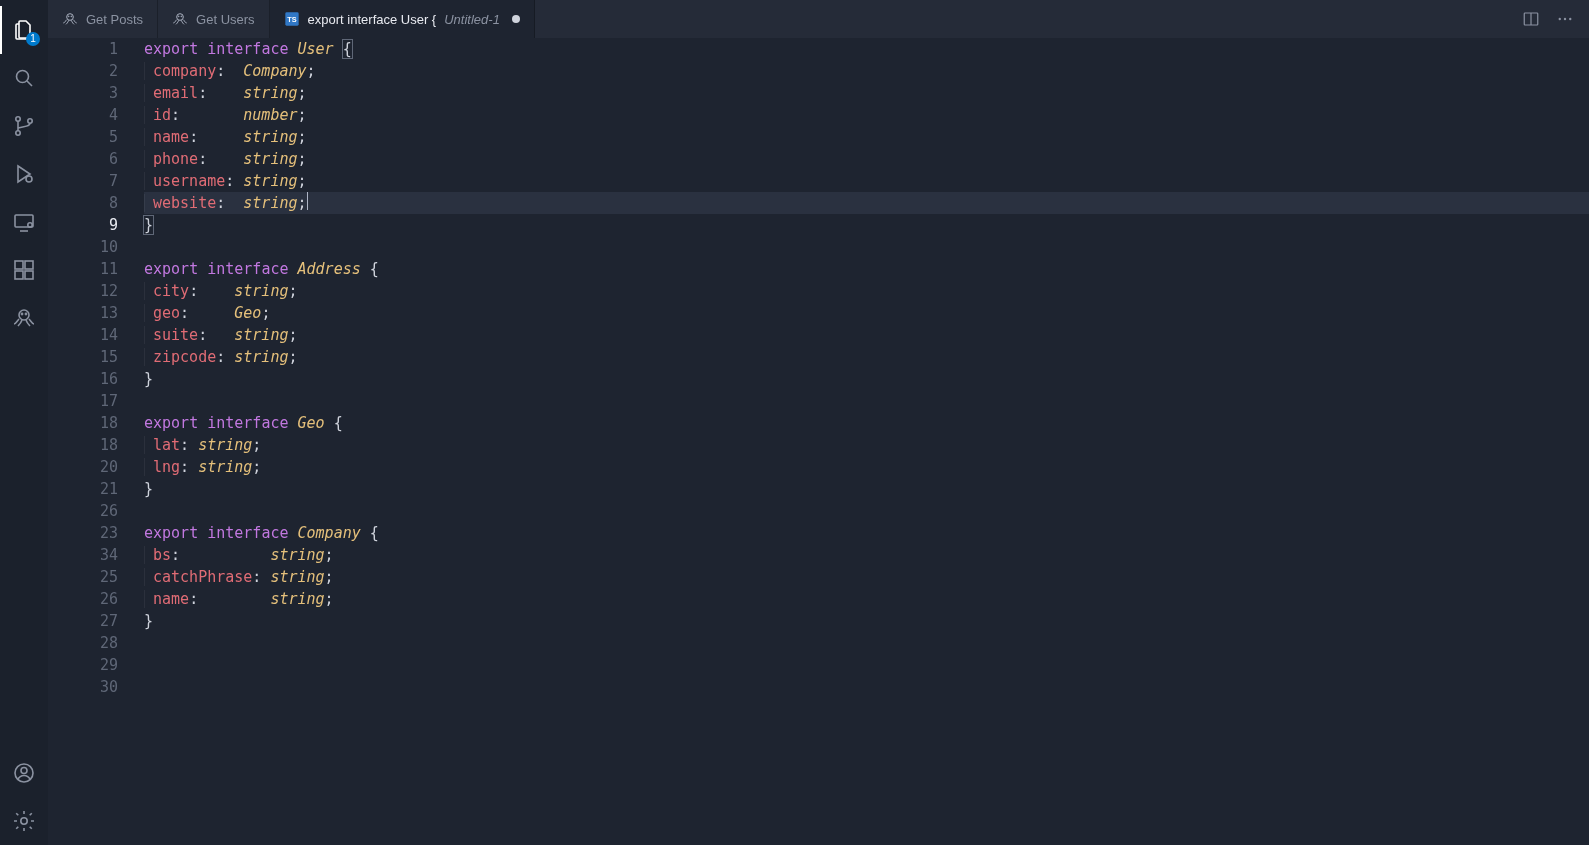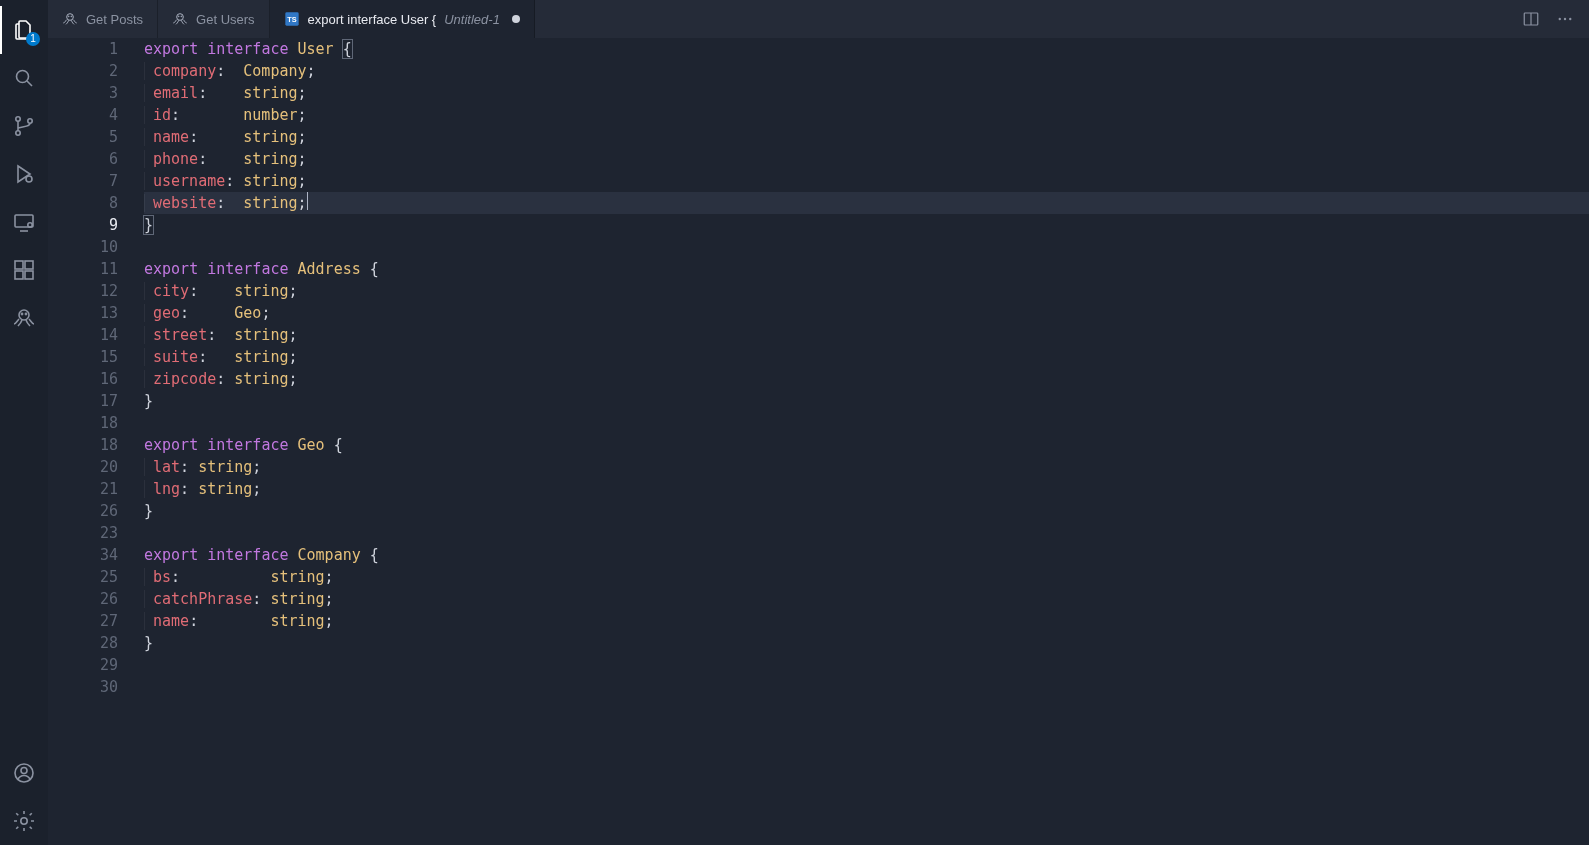--- a/index.html
+++ b/index.html
@@ -129,21 +129,21 @@
     white-space:pre;
     position:relative;
   }
   .code-row.current{background:var(--current-line);}
   .indent-guide{
     border-left:1px solid rgba(255,255,255,0.06);
     padding-left:8px;margin-left:0px;
   }
   .tok-kw{color:var(--kw);}
   .tok-prop{color:var(--prop);}
-  .tok-type{color:var(--type);}
+  .tok-type{color:var(--type);font-style:italic;}
   .tok-p{color:var(--punct);}
   .cursor{
     display:inline-block;width:1px;height:18px;background:#aeb5c6;vertical-align:-2px;
   }
   .brace-match{
     border:1px solid #5f6777;margin:-1px;padding:0 0px;
   }
 </style>
 </head>
 <body>
@@ -314,21 +314,20 @@
         <div class="code-row"><span class="indent-guide"><span class="tok-prop">id</span><span class="tok-p">:       </span><span class="tok-type">number</span><span class="tok-p">;</span></span></div>
         <div class="code-row"><span class="indent-guide"><span class="tok-prop">name</span><span class="tok-p">:     </span><span class="tok-type">string</span><span class="tok-p">;</span></span></div>
         <div class="code-row"><span class="indent-guide"><span class="tok-prop">phone</span><span class="tok-p">:    </span><span class="tok-type">string</span><span class="tok-p">;</span></span></div>
         <div class="code-row"><span class="indent-guide"><span class="tok-prop">username</span><span class="tok-p">: </span><span class="tok-type">string</span><span class="tok-p">;</span></span></div>
         <div class="code-row current"><span class="indent-guide"><span class="tok-prop">website</span><span class="tok-p">:  </span><span class="tok-type">string</span><span class="tok-p">;</span><span class="cursor"></span></span></div>
         <div class="code-row"><span class="tok-p brace-match">}</span></div>
         <div class="code-row"></div>
         <div class="code-row"><span class="tok-kw">export</span><span class="tok-p"> </span><span class="tok-kw">interface</span><span class="tok-p"> </span><span class="tok-type">Address</span><span class="tok-p"> {</span></div>
         <div class="code-row"><span class="indent-guide"><span class="tok-prop">city</span><span class="tok-p">:    </span><span class="tok-type">string</span><span class="tok-p">;</span></span></div>
         <div class="code-row"><span class="indent-guide"><span class="tok-prop">geo</span><span class="tok-p">:     </span><span class="tok-type">Geo</span><span class="tok-p">;</span></span></div>
-        <div class="code-row"><span class="indent-guide"><span class="tok-prop">street</span><span class="tok-p">:  </span><span class="tok-type">string</span><span class="tok-p">;</span></span></div>
         <div class="code-row"><span class="indent-guide"><span class="tok-prop">suite</span><span class="tok-p">:   </span><span class="tok-type">string</span><span class="tok-p">;</span></span></div>
         <div class="code-row"><span class="indent-guide"><span class="tok-prop">zipcode</span><span class="tok-p">: </span><span class="tok-type">string</span><span class="tok-p">;</span></span></div>
         <div class="code-row"><span class="tok-p">}</span></div>
         <div class="code-row"></div>
         <div class="code-row"><span class="tok-kw">export</span><span class="tok-p"> </span><span class="tok-kw">interface</span><span class="tok-p"> </span><span class="tok-type">Geo</span><span class="tok-p"> {</span></div>
         <div class="code-row"><span class="indent-guide"><span class="tok-prop">lat</span><span class="tok-p">: </span><span class="tok-type">string</span><span class="tok-p">;</span></span></div>
         <div class="code-row"><span class="indent-guide"><span class="tok-prop">lng</span><span class="tok-p">: </span><span class="tok-type">string</span><span class="tok-p">;</span></span></div>
         <div class="code-row"><span class="tok-p">}</span></div>
         <div class="code-row"></div>
         <div class="code-row"><span class="tok-kw">export</span><span class="tok-p"> </span><span class="tok-kw">interface</span><span class="tok-p"> </span><span class="tok-type">Company</span><span class="tok-p"> {</span></div>

